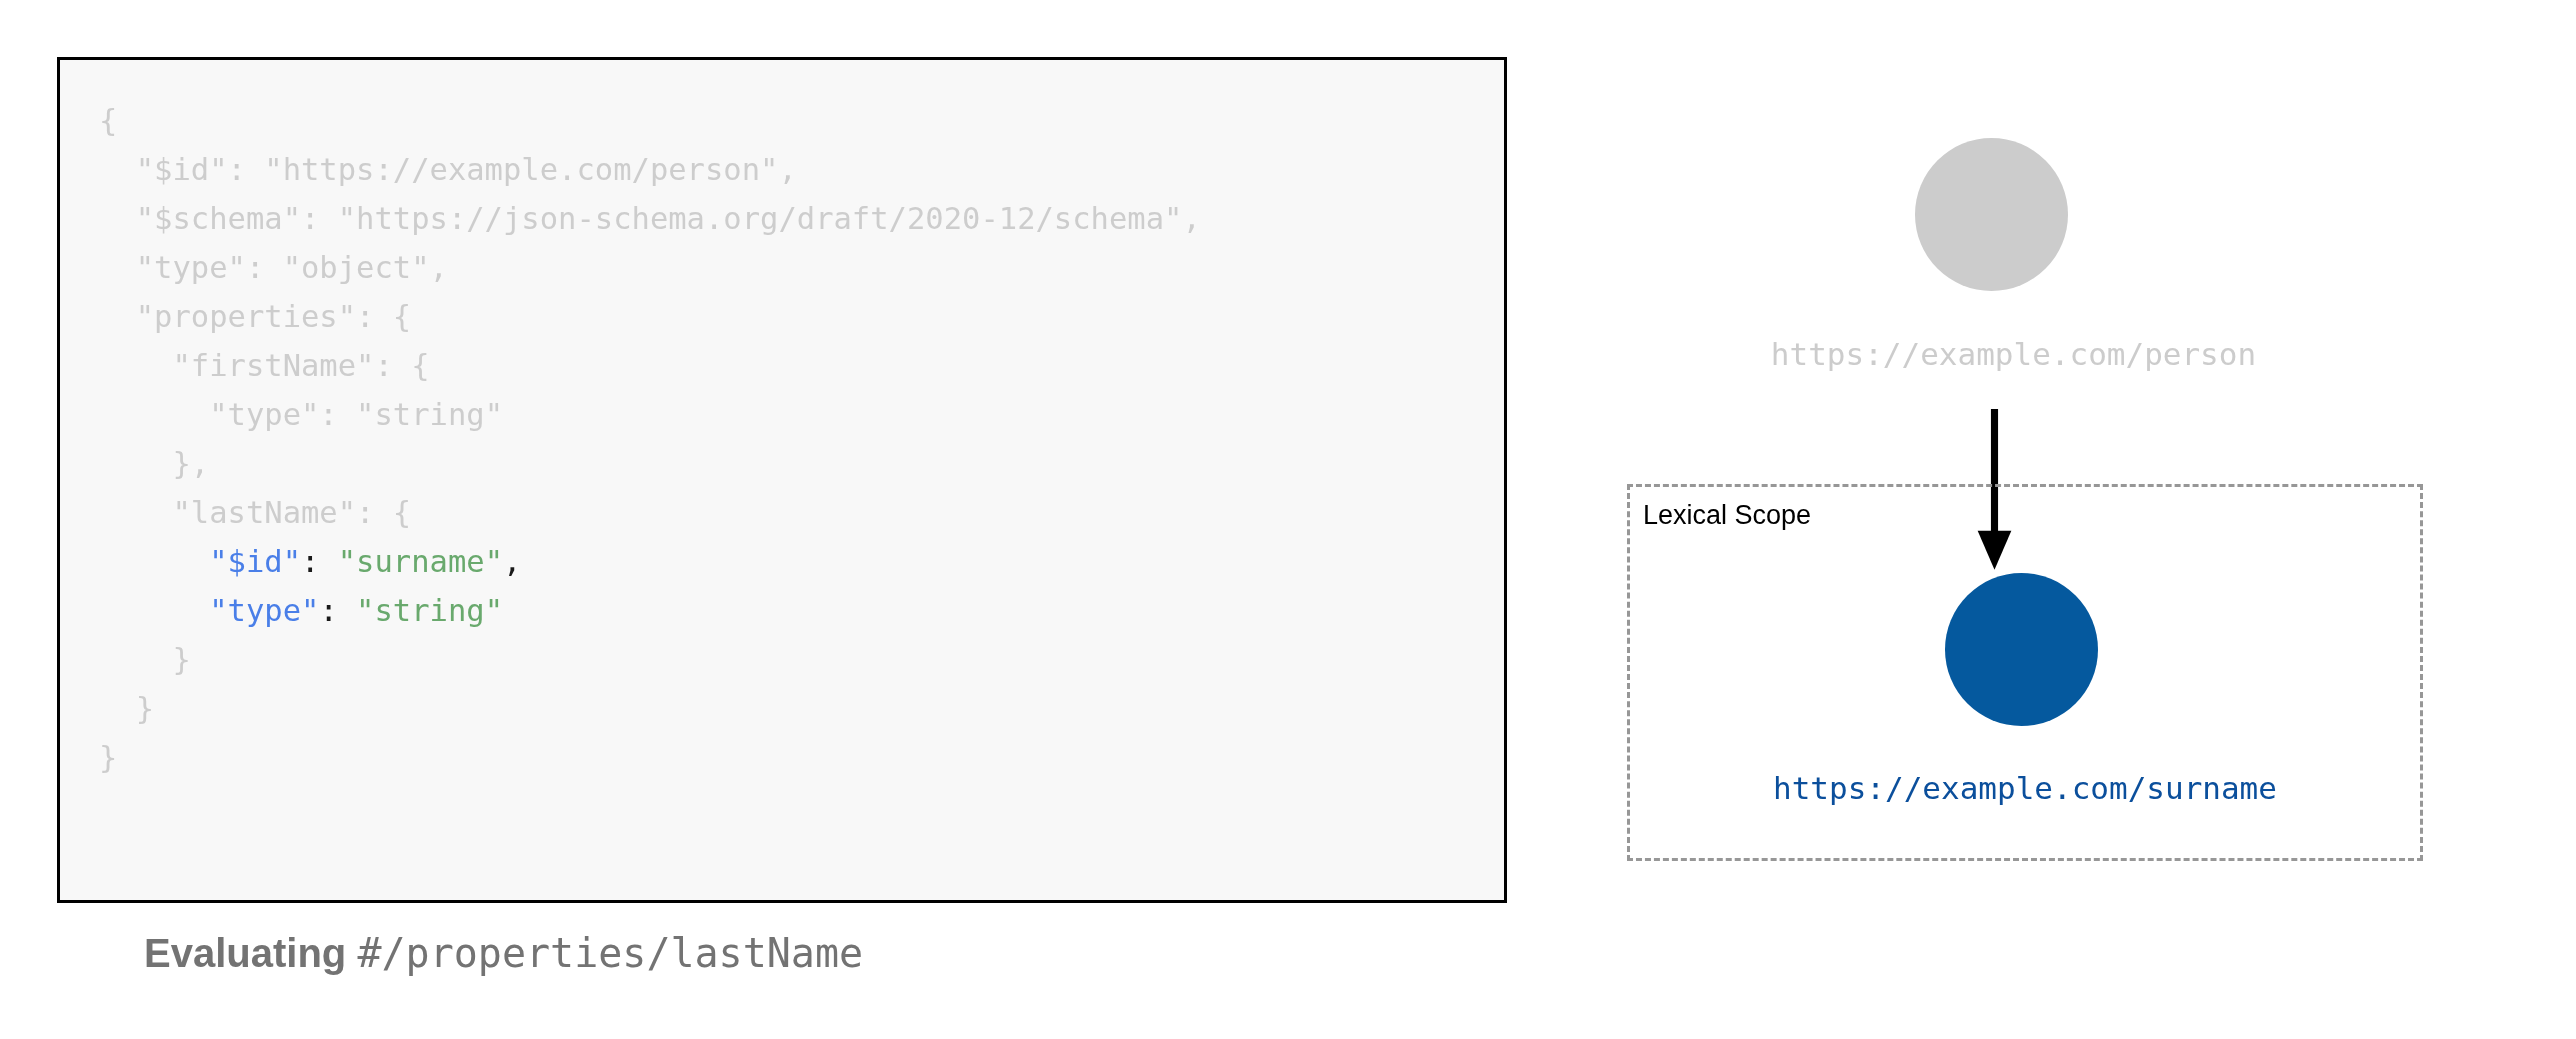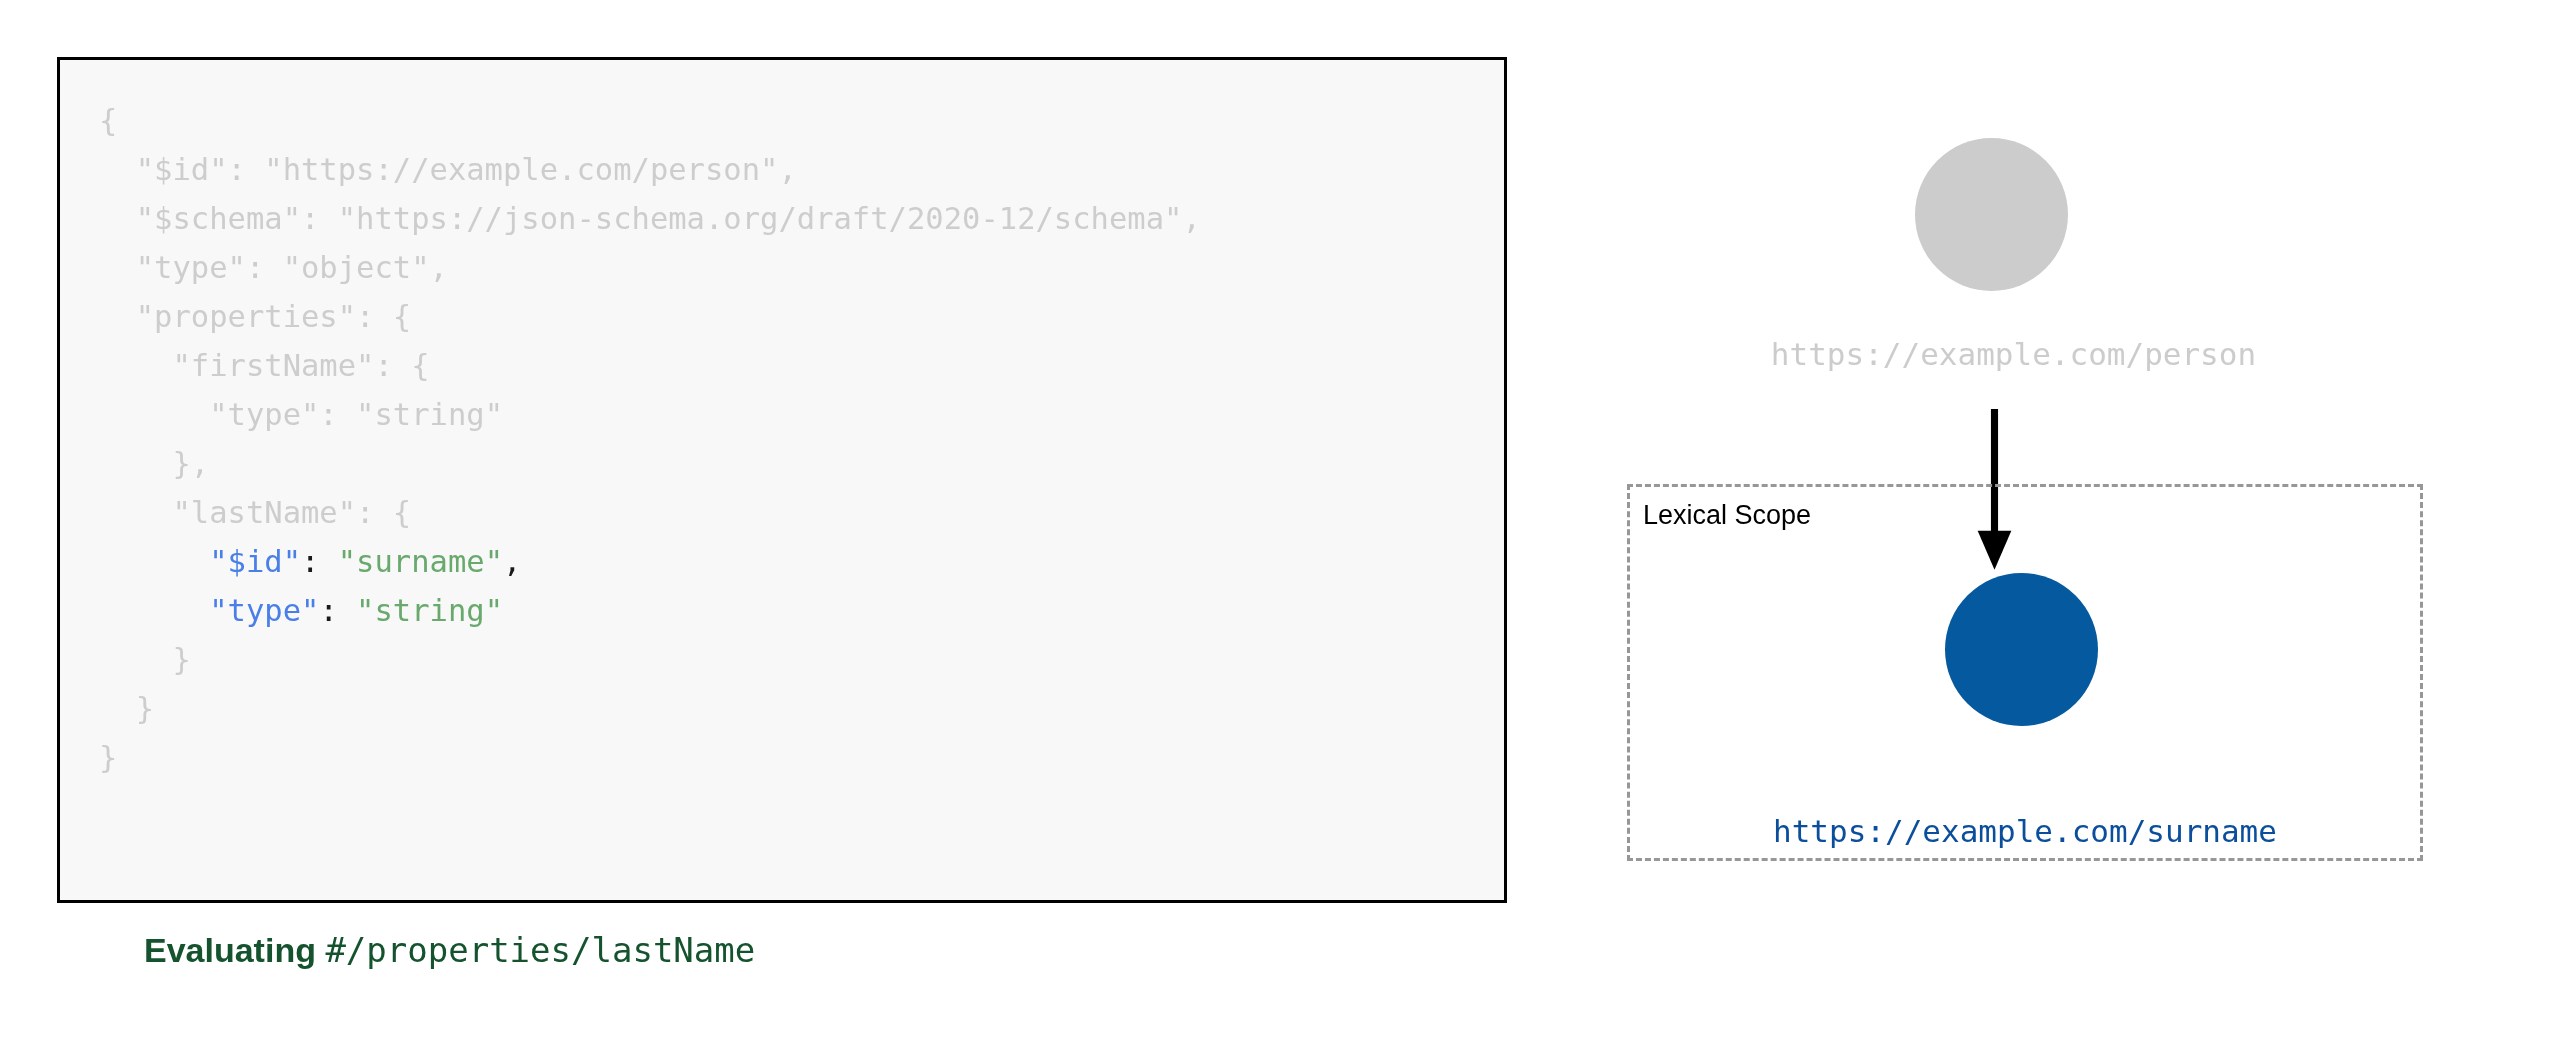--- a/index.html
+++ b/index.html
@@ -51,22 +51,22 @@
     height: 49px;
   }
   .tok-dim   { color: #cdcdcd; }
   .tok-key   { color: #4a7fe8; }
   .tok-str   { color: #69a96d; }
   .tok-punc  { color: #1a1a1a; }
 
   
   .caption {
     position: absolute;
-    font-size: 34px;
-    color: #14532d;
+    font-size: 40px;
+    color: #737373;
     white-space: nowrap;
   }
   #caption-left {
     left: 144px;
     top: 930px;
   }
   #caption-left .cap-bold {
     font-family: "Liberation Sans", sans-serif;
     font-weight: bold;
   }
@@ -148,21 +148,20 @@
   #inner-node-label {
     position: absolute;
     left: 68px;
     top: 770px;
     width: 796px;
     text-align: center;
     font-family: "DejaVu Sans Mono", monospace;
     font-size: 31px;
     color: #0b4f9c;
     white-space: nowrap;
-    margin-top: 43px;
   }
 </style>
 </head>
 <body>
 
 <div id="left-panel">
 
   <div id="code-block">
     <div id="code-listing"><div class="code-line"><span></span><span class="tok-dim">{</span></div><div class="code-line"><span>  </span><span class="tok-dim">"$id": "https://example.com/person",</span></div><div class="code-line"><span>  </span><span class="tok-dim">"$schema": "https://json-schema.org/draft/2020-12/schema",</span></div><div class="code-line"><span>  </span><span class="tok-dim">"type": "object",</span></div><div class="code-line"><span>  </span><span class="tok-dim">"properties": {</span></div><div class="code-line"><span>    </span><span class="tok-dim">"firstName": {</span></div><div class="code-line"><span>      </span><span class="tok-dim">"type": "string"</span></div><div class="code-line"><span>    </span><span class="tok-dim">},</span></div><div class="code-line"><span>    </span><span class="tok-dim">"lastName": {</span></div><div class="code-line"><span>      </span><span class="tok-key">"$id"</span><span class="tok-punc">: </span><span class="tok-str">"surname"</span><span class="tok-punc">,</span></div><div class="code-line"><span>      </span><span class="tok-key">"type"</span><span class="tok-punc">: </span><span class="tok-str">"string"</span></div><div class="code-line"><span>    </span><span class="tok-dim">}</span></div><div class="code-line"><span>  </span><span class="tok-dim">}</span></div><div class="code-line"><span></span><span class="tok-dim">}</span></div></div>
   </div>

